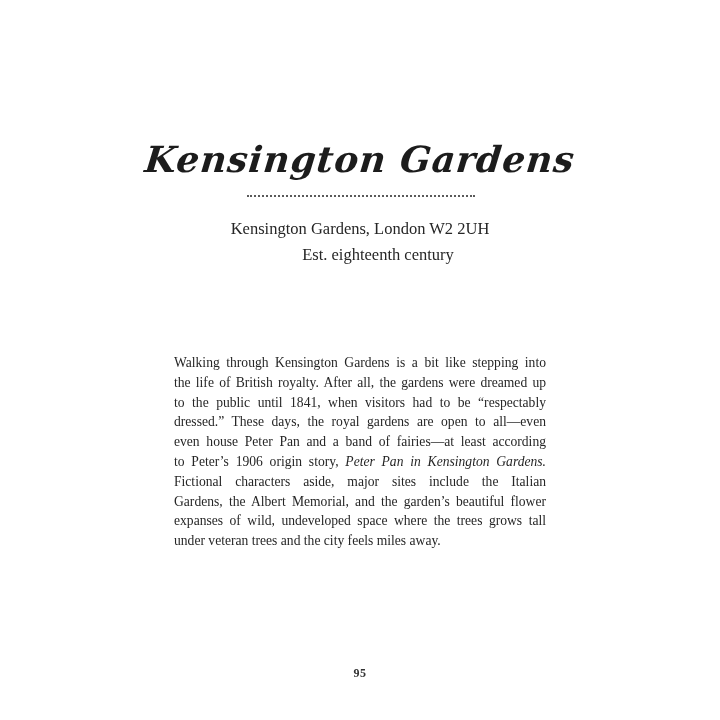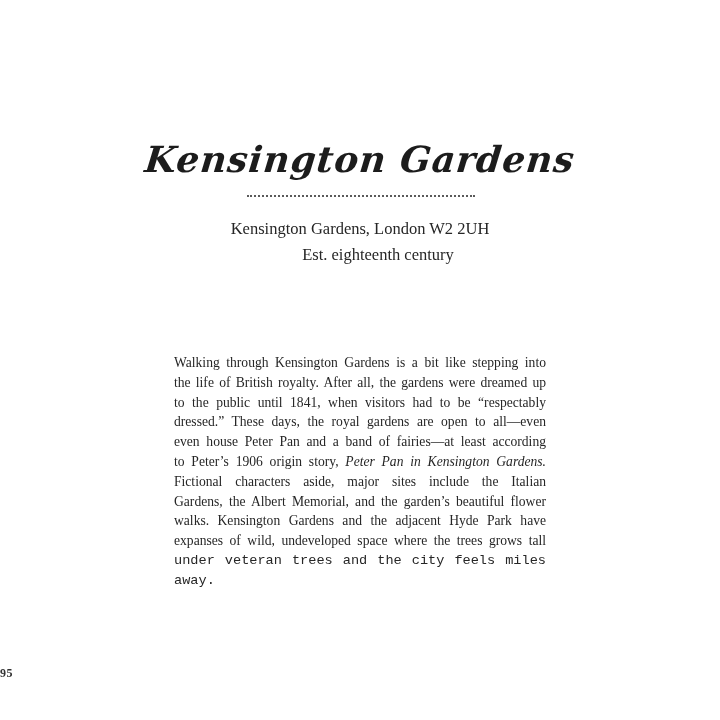--- a/index.html
+++ b/index.html
@@ -60,31 +60,30 @@
     color: #262626;
     margin-top: 47px;
   }
   .body-line {
     text-align: justify;
     text-align-last: justify;
     white-space: normal;
   }
   .body-line:last-child {
     text-align-last: left;
-    font-family: Liberation Mono, monospace;
   }
   .italic-title {
     font-style: italic;
   }
   .page-number {
     position: absolute;
     top: 666px;
     left: 0;
     right: 0;
-    text-align: left;
+    text-align: center;
     font-size: 12px;
     font-weight: 700;
     color: #333333;
     letter-spacing: 0.5px;
   }
 </style>
 </head>
 <body>
 
 <div class="page">
@@ -98,20 +97,19 @@
 
   <div class="body-block">
     <div class="body-line">Walking through Kensington Gardens is a bit like stepping into</div>
     <div class="body-line">the life of British royalty. After all, the gardens were dreamed up</div>
     <div class="body-line">to the public until 1841, when visitors had to be “respectably</div>
     <div class="body-line">dressed.” These days, the royal gardens are open to all—even</div>
     <div class="body-line">even house Peter Pan and a band of fairies—at least according</div>
     <div class="body-line"><span>to Peter’s 1906 origin story, </span><span class="italic-title">Peter Pan in Kensington Gardens.</span></div>
     <div class="body-line">Fictional characters aside, major sites include the Italian</div>
     <div class="body-line">Gardens, the Albert Memorial, and the garden’s beautiful flower</div>
-    <div class="body-line">walks. Kensington Gardens and the adjacent Hyde Park have</div>
     <div class="body-line">expanses of wild, undeveloped space where the trees grows tall</div>
     <div class="body-line">under veteran trees and the city feels miles away.</div>
   </div>
 
   <div class="page-number">95</div>
 
 </div>
 
 </body></html>

